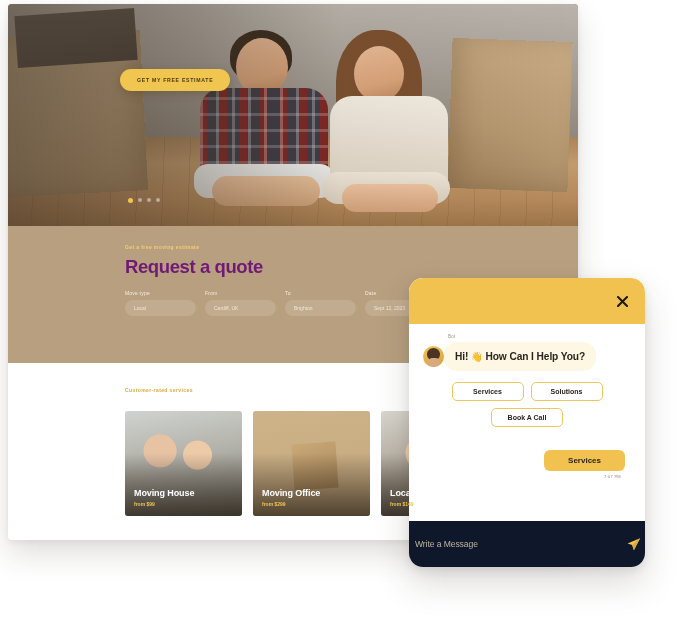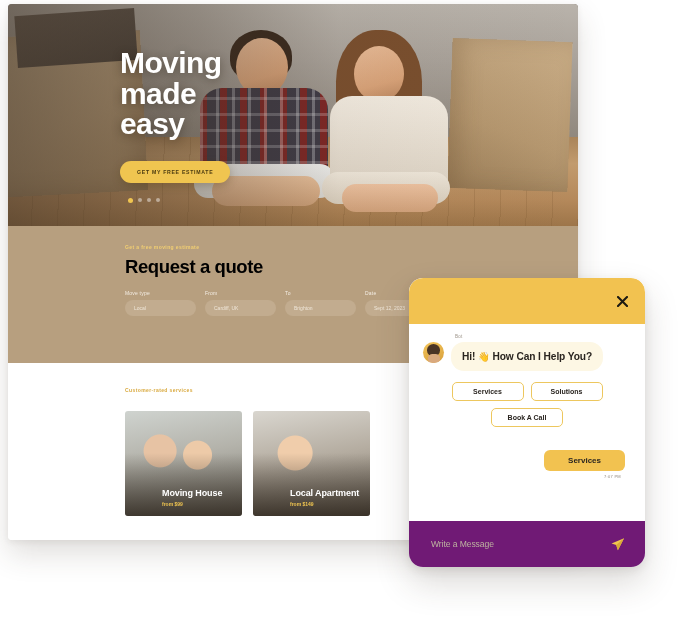--- a/index.html
+++ b/index.html
@@ -156,21 +156,21 @@
   #quote-eyebrow {
     margin: 0 0 0 117px;
     color: #f2cf72;
     font-size: 5px;
     font-weight: 700;
     letter-spacing: 0.4px;
     filter: blur(0.6px);
   }
   #quote-title {
     margin: 6px 0 0 117px;
-    color: #000000;
+    color: #701a75;
     font-size: 18.5px;
     font-weight: 800;
     letter-spacing: -0.4px;
   }
   #quote-form {
     margin: 12px 0 0 117px;
     display: flex;
     gap: 9px;
   }
   .qf-field { display: flex; flex-direction: column; gap: 4px; }
@@ -235,21 +235,20 @@
   .hc-img { position: absolute; inset: 0; }
   .hc-shade {
     position: absolute; inset: 0;
     background: linear-gradient(180deg, rgba(0,0,0,0) 40%, rgba(30,22,14,0.70) 100%);
   }
   .hc-text {
     position: absolute;
     left: 9px;
     bottom: 9px;
     z-index: 3;
-    margin-left: 28px;
   }
   .hc-title {
     color: #ffffff;
     font-size: 9px;
     font-weight: 800;
     letter-spacing: -0.1px;
     margin: 0;
   }
   .hc-price {
     color: #f0c550;
@@ -324,22 +323,21 @@
     padding: 0;
   }
   #chat-body {
     flex: 1;
     background: #ffffff;
     padding: 10px 14px 0 14px;
     position: relative;
   }
   #msg-row-bot {
     display: flex;
-    gap: 7px;
-    align-items: flex-start;
+    align-items: center;
   }
   #bot-avatar {
     width: 21px; height: 21px;
     border-radius: 50%;
     flex: none;
     background: linear-gradient(160deg, #f3c459 0%, #d79f3c 100%);
     position: relative;
     overflow: hidden;
     margin-top: 8px;
   }
@@ -417,24 +415,24 @@
     font-size: 4px;
     color: #8e867c;
     margin-top: 3px;
     margin-right: 4px;
     filter: blur(0.4px);
     letter-spacing: 0.3px;
   }
   #chat-input-bar {
     height: 46px;
     flex: none;
-    background: #701a75;
+    background: #0f172a;
     display: flex;
     align-items: center;
-    padding: 0 20px;
+    padding: 0 4px;
     gap: 8px;
   }
   #chat-input {
     flex: 1;
     border: none;
     outline: none;
     background: transparent;
     font-size: 8.6px;
     color: #b0a693;
     font-family: "Liberation Sans", sans-serif;
@@ -477,25 +475,20 @@
           <div class="head" style="left:38px; top:16px; width:50px; height:56px;"></div>
           <div class="torso" style="left:14px; top:66px; width:118px; height:92px; background:linear-gradient(180deg,#f3ece1 0%, #ddd3c4 100%);"></div>
           <div class="arm" style="left:6px; top:142px; width:128px; height:32px; background:linear-gradient(180deg,#efe7da 0%, #d8cdbc 100%); border-radius:16px;"></div>
           <div class="arm" style="left:26px; top:154px; width:96px; height:28px; background:linear-gradient(180deg,#edc2a0 0%, #d2a27b 100%); border-radius:16px;"></div>
         </div>
       </div>
       <div class="hero-overlay"></div>
     </div>
 
     <div id="hero-content">
-      <h1 id="hero-title">
-        <span>Moving</span><br>
-        <span>made</span><br>
-        <span>easy</span>
-      </h1>
       <button id="hero-cta">GET MY FREE ESTIMATE</button>
     </div>
 
     <div id="hero-dots">
       <span class="dot active"></span>
       <span class="dot"></span>
       <span class="dot"></span>
       <span class="dot"></span>
     </div>
   </section>
@@ -533,20 +526,30 @@
 
       <div class="help-card">
         <div class="hc-img img-house"></div>
         <div class="hc-shade"></div>
         <div class="hc-text">
           <p class="hc-title">Moving House</p>
           <p class="hc-price">from $99</p>
         </div>
       </div>
 
+      <div class="help-card">
+        <div class="hc-img">
+            <div class="img-office"></div>
+          </div>
+        <div class="hc-shade"></div>
+        <div class="hc-text">
+          <p class="hc-title">Moving Office</p>
+          <p class="hc-price">from $299</p>
+        </div>
+      </div>
 
       <div class="help-card">
         <div class="hc-img img-apt"></div>
         <div class="hc-shade"></div>
         <div class="hc-text">
           <p class="hc-title">Local Apartment</p>
           <p class="hc-price">from $149</p>
         </div>
       </div>
 

